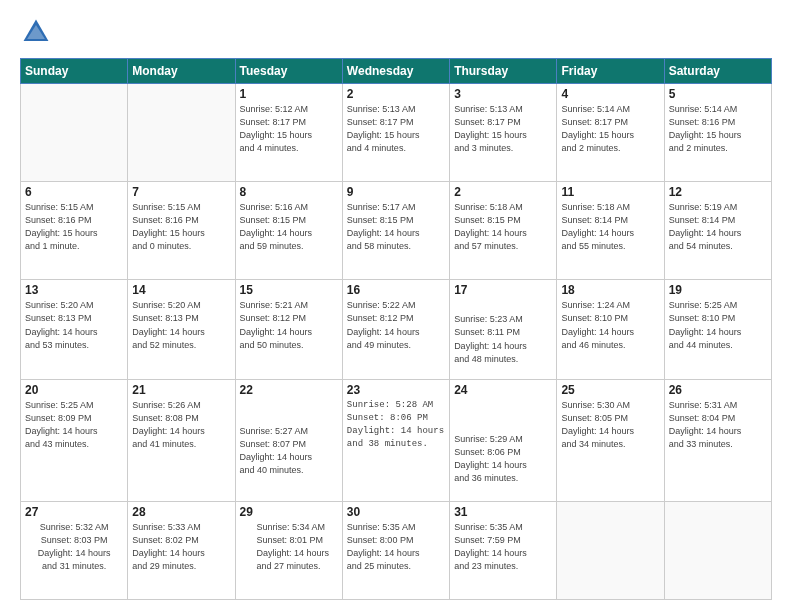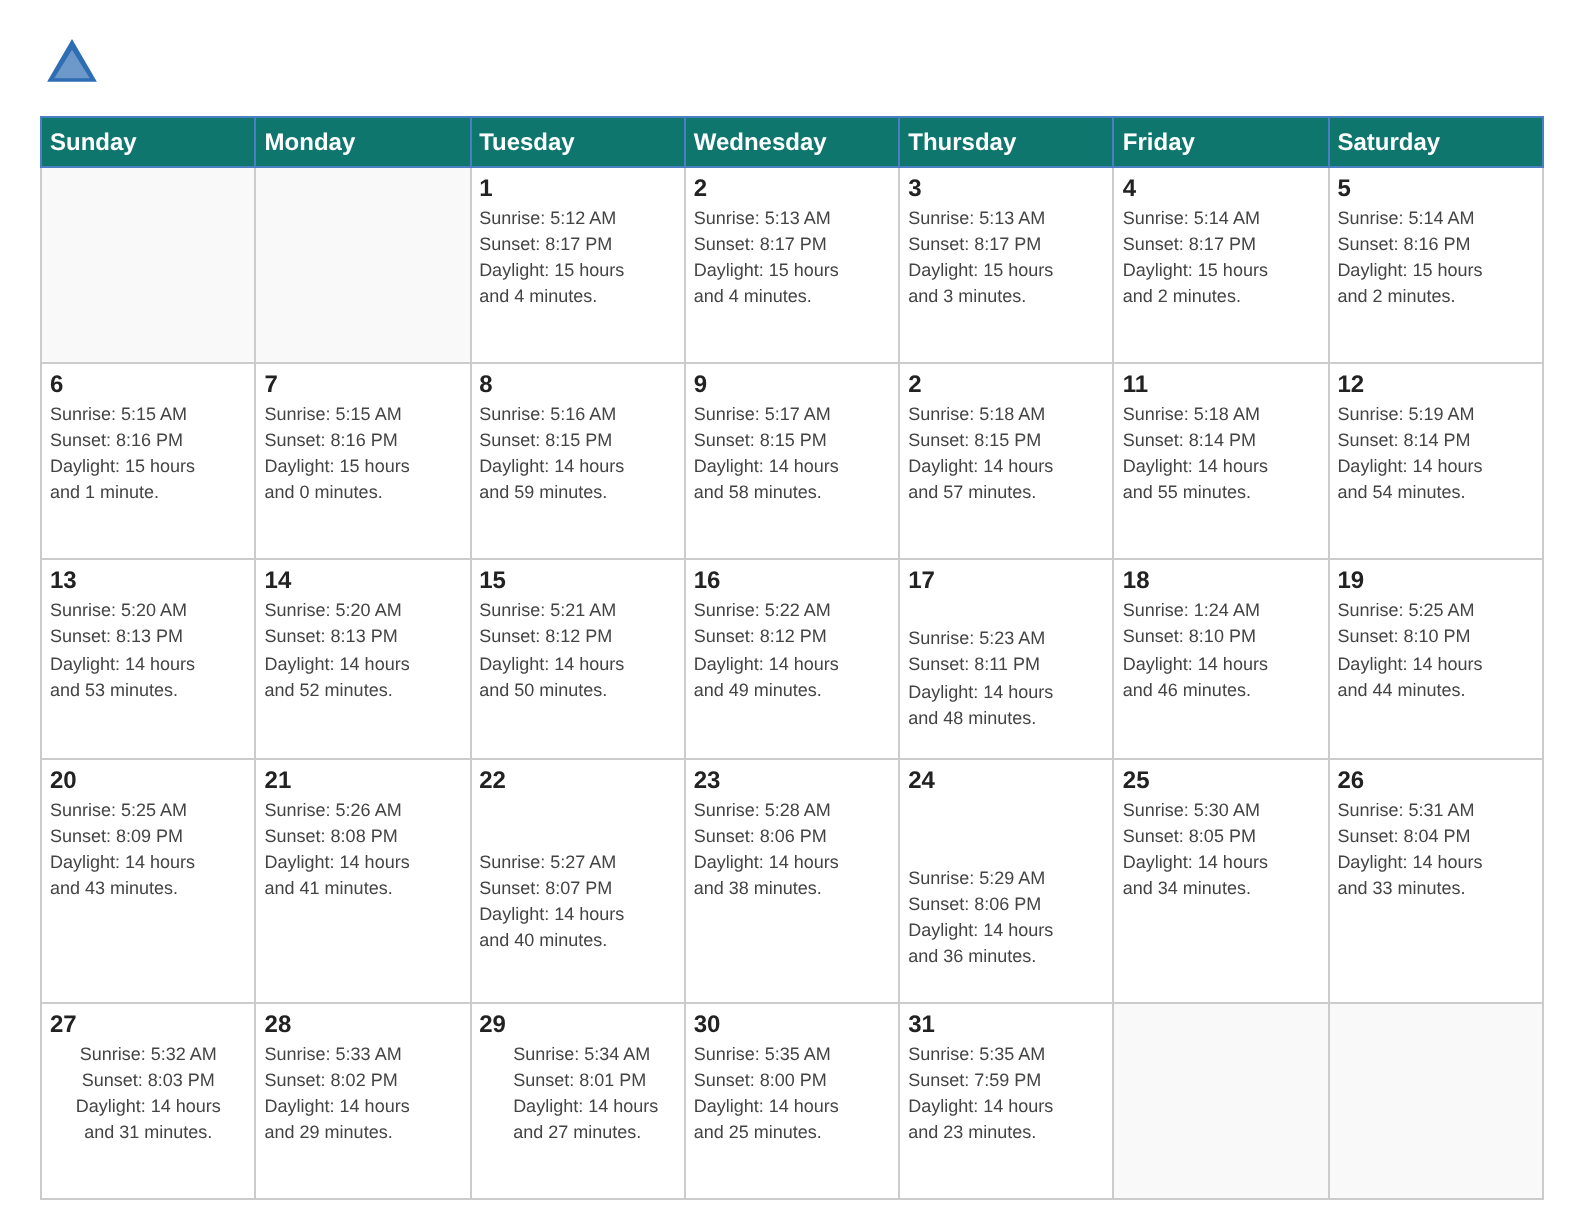--- a/index.html
+++ b/index.html
@@ -282,21 +282,21 @@
           </td>
           <td>
             <span class="day-num">22</span>
             <div class="day-info" style="white-space: pre-line; margin-top: 28px;">Sunrise: 5:27 AM
 Sunset: 8:07 PM
 Daylight: 14 hours
 and 40 minutes.</div>
           </td>
           <td>
             <span class="day-num">23</span>
-            <div class="day-info" style="white-space: pre-line;">Sunrise: 5:28 AM
+            <div class="day-info" style="white-space: pre-line; font-family: Liberation Mono, monospace;">Sunrise: 5:28 AM
 Sunset: 8:06 PM
 Daylight: 14 hours
 and 38 minutes.</div>
           </td>
           <td>
             <span class="day-num">24</span>
             <div class="day-info" style="white-space: pre-line; margin-top: 36px;">Sunrise: 5:29 AM
 Sunset: 8:06 PM
 Daylight: 14 hours
 and 36 minutes.</div>

